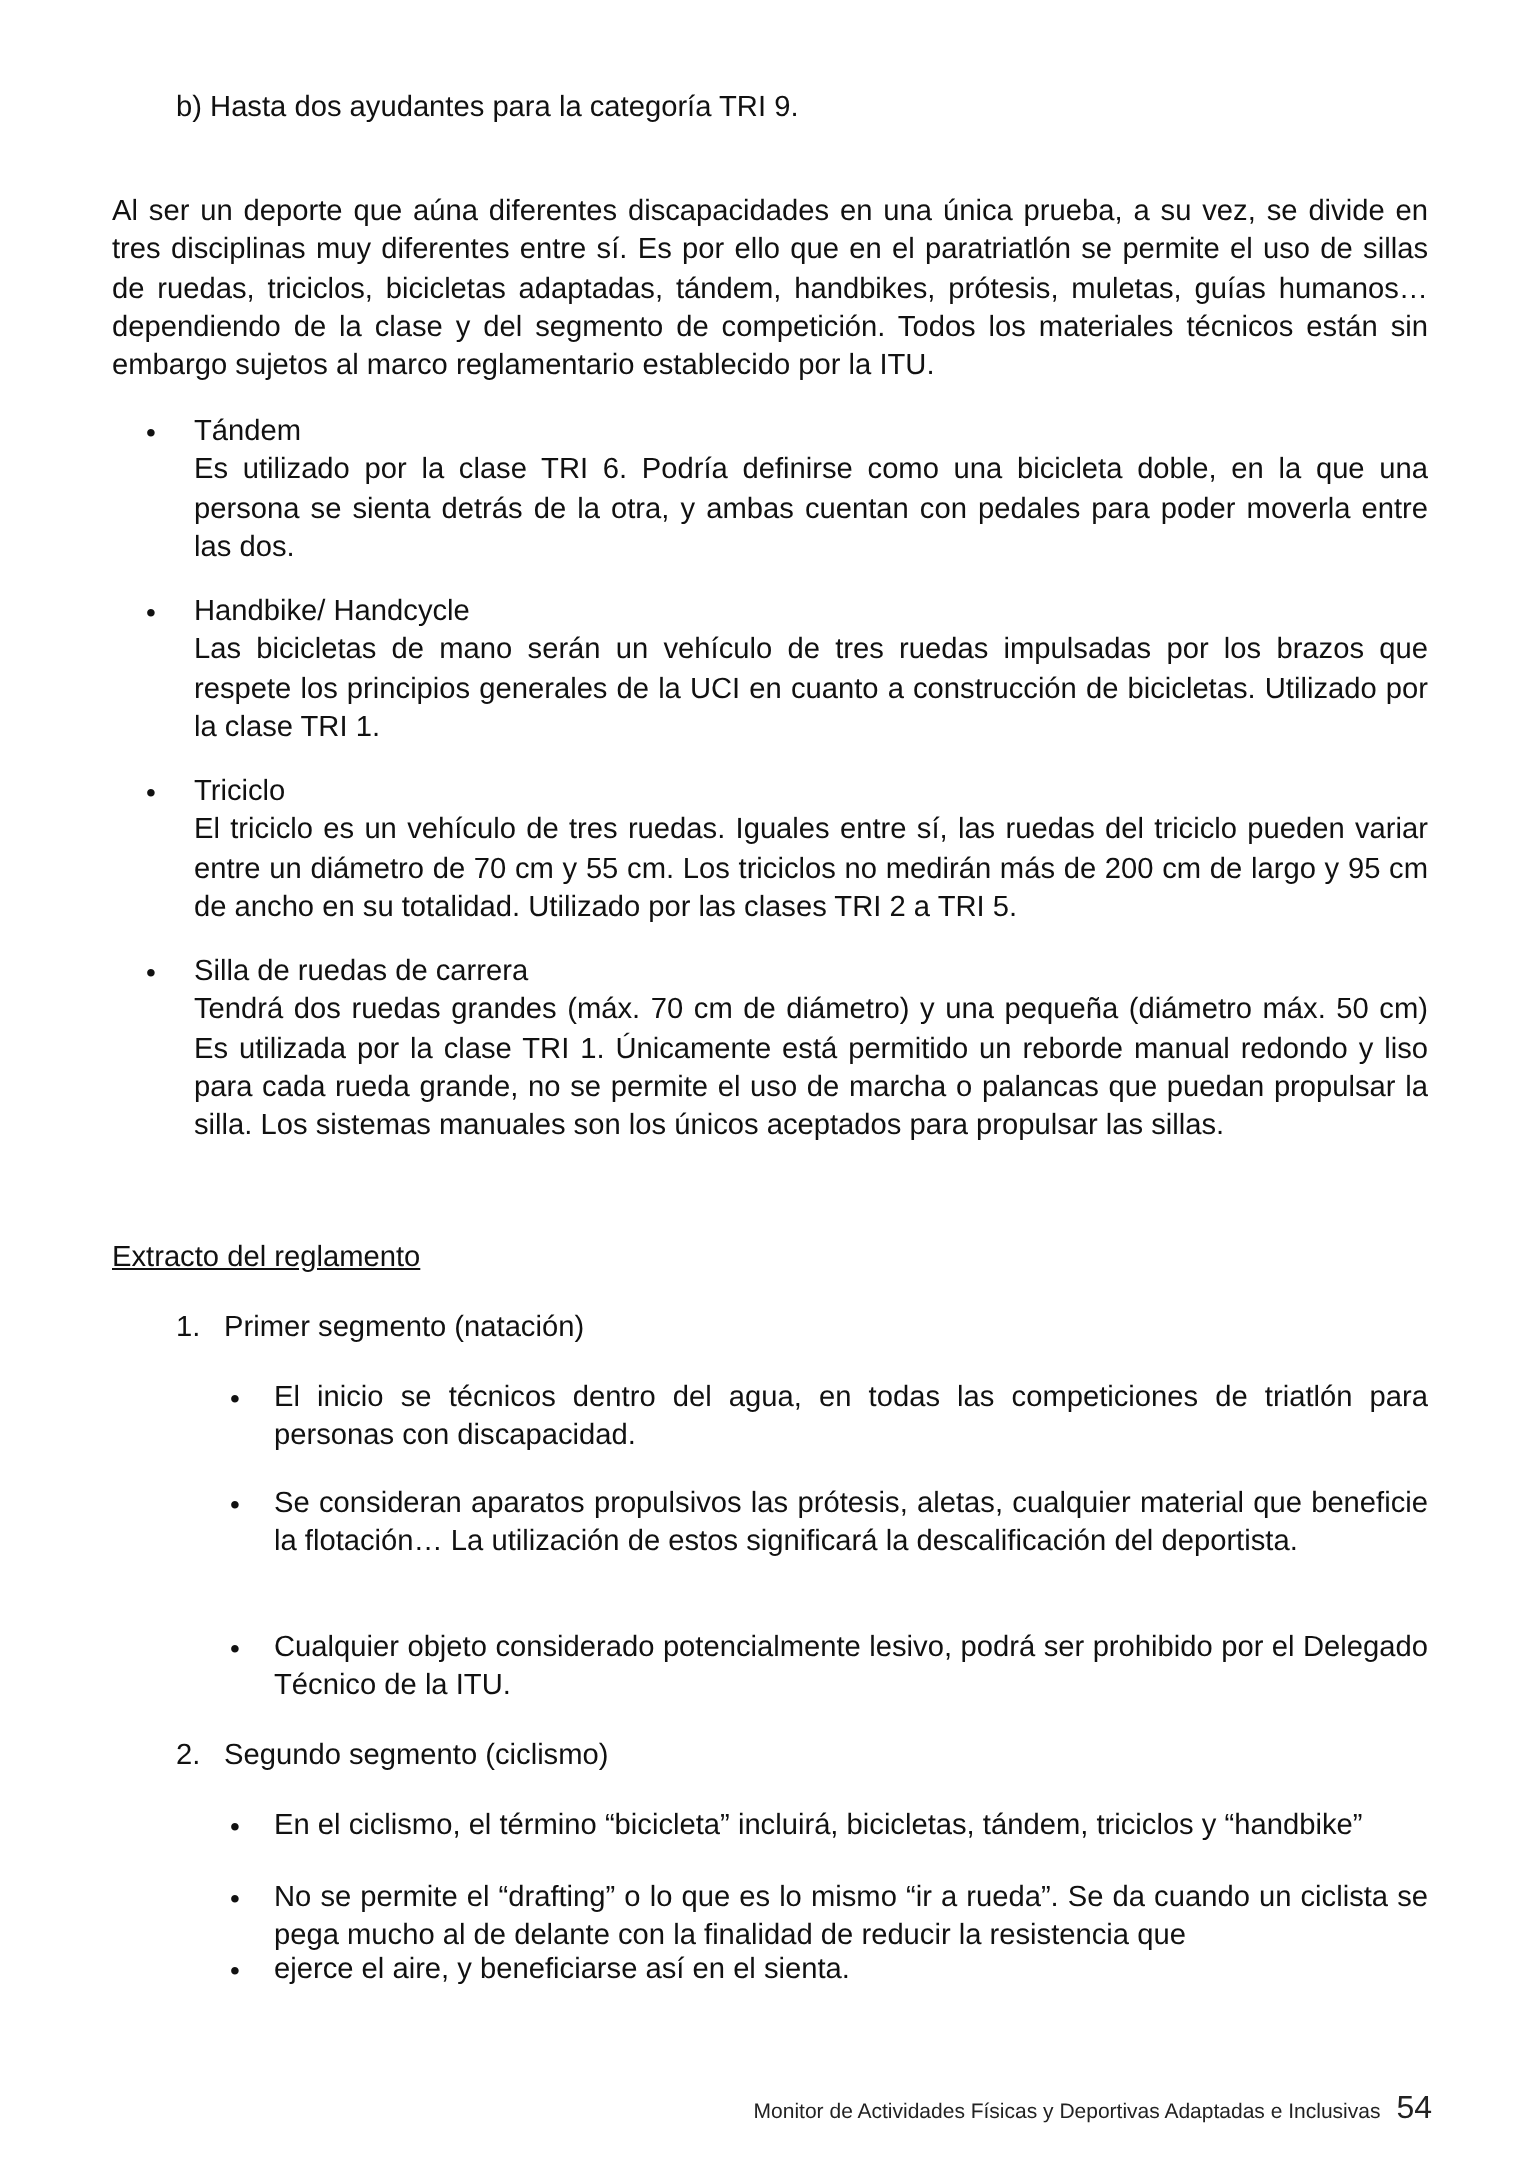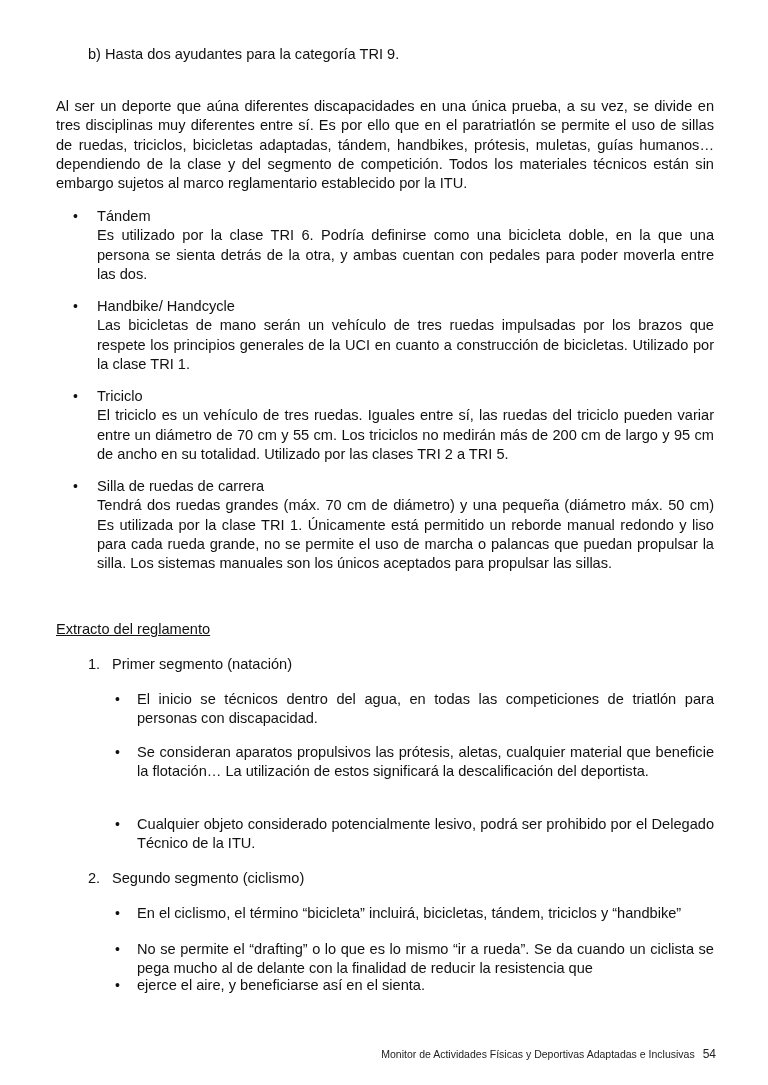--- a/index.html
+++ b/index.html
@@ -17,21 +17,21 @@
   .blist { position: absolute; left: 56px; width: 658px; }
   .bitem { position: relative; padding-left: 41px; }
   .bullet { position: absolute; left: 17px; top: 0; font-size: 14px; }
   .section-head { position: absolute; left: 56px; top: 620px; text-decoration: underline; }
   .num-item { position: absolute; left: 88px; }
   .num-item .num { display: inline-block; width: 24px; }
   .sub-bullets { position: absolute; left: 113px; width: 601px; }
   .sbitem { position: relative; padding-left: 24px; }
   .sbitem .bullet { left: 2px; }
   .footer { position: absolute; right: 52px; top: 1045px; font-size: 10.5px; color: #222; white-space: nowrap; }
-  .footer .pg { font-size: 12px; margin-left: 8px; }
+  .footer .pg { font-size: 16px; margin-left: 8px; }
 </style>
 </head>
 <body>
 
 <div>
 
   <div class="sub-items">
     <div>b) Hasta dos ayudantes para la categoría TRI 9.</div>
   </div>
 

